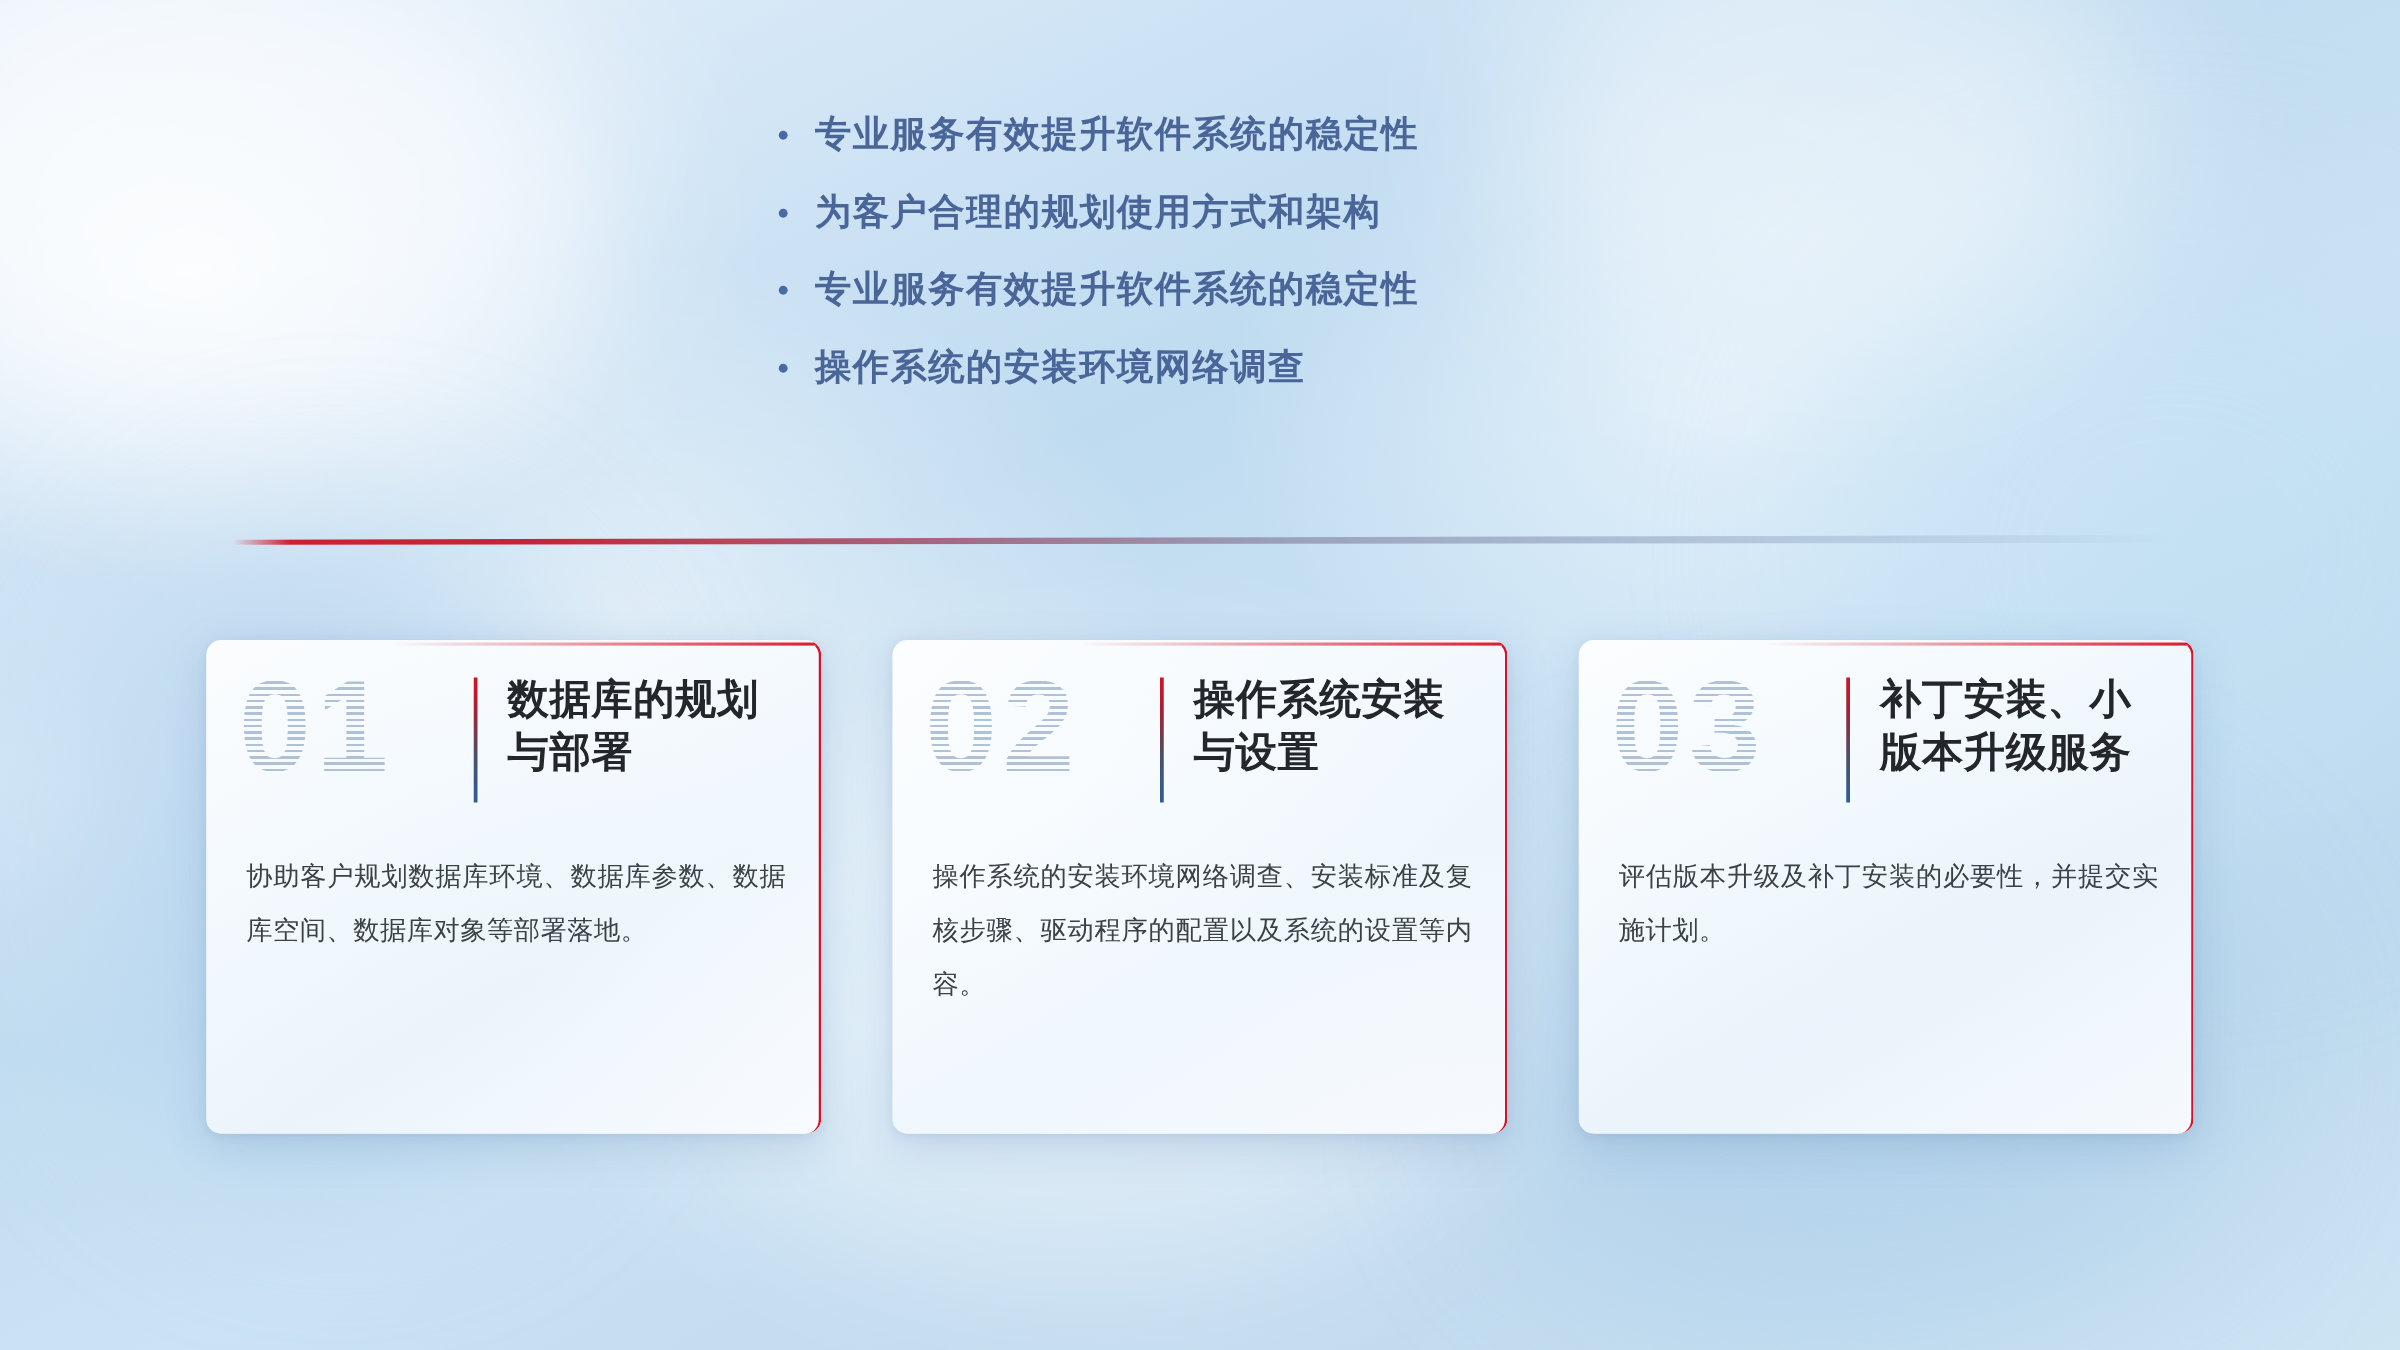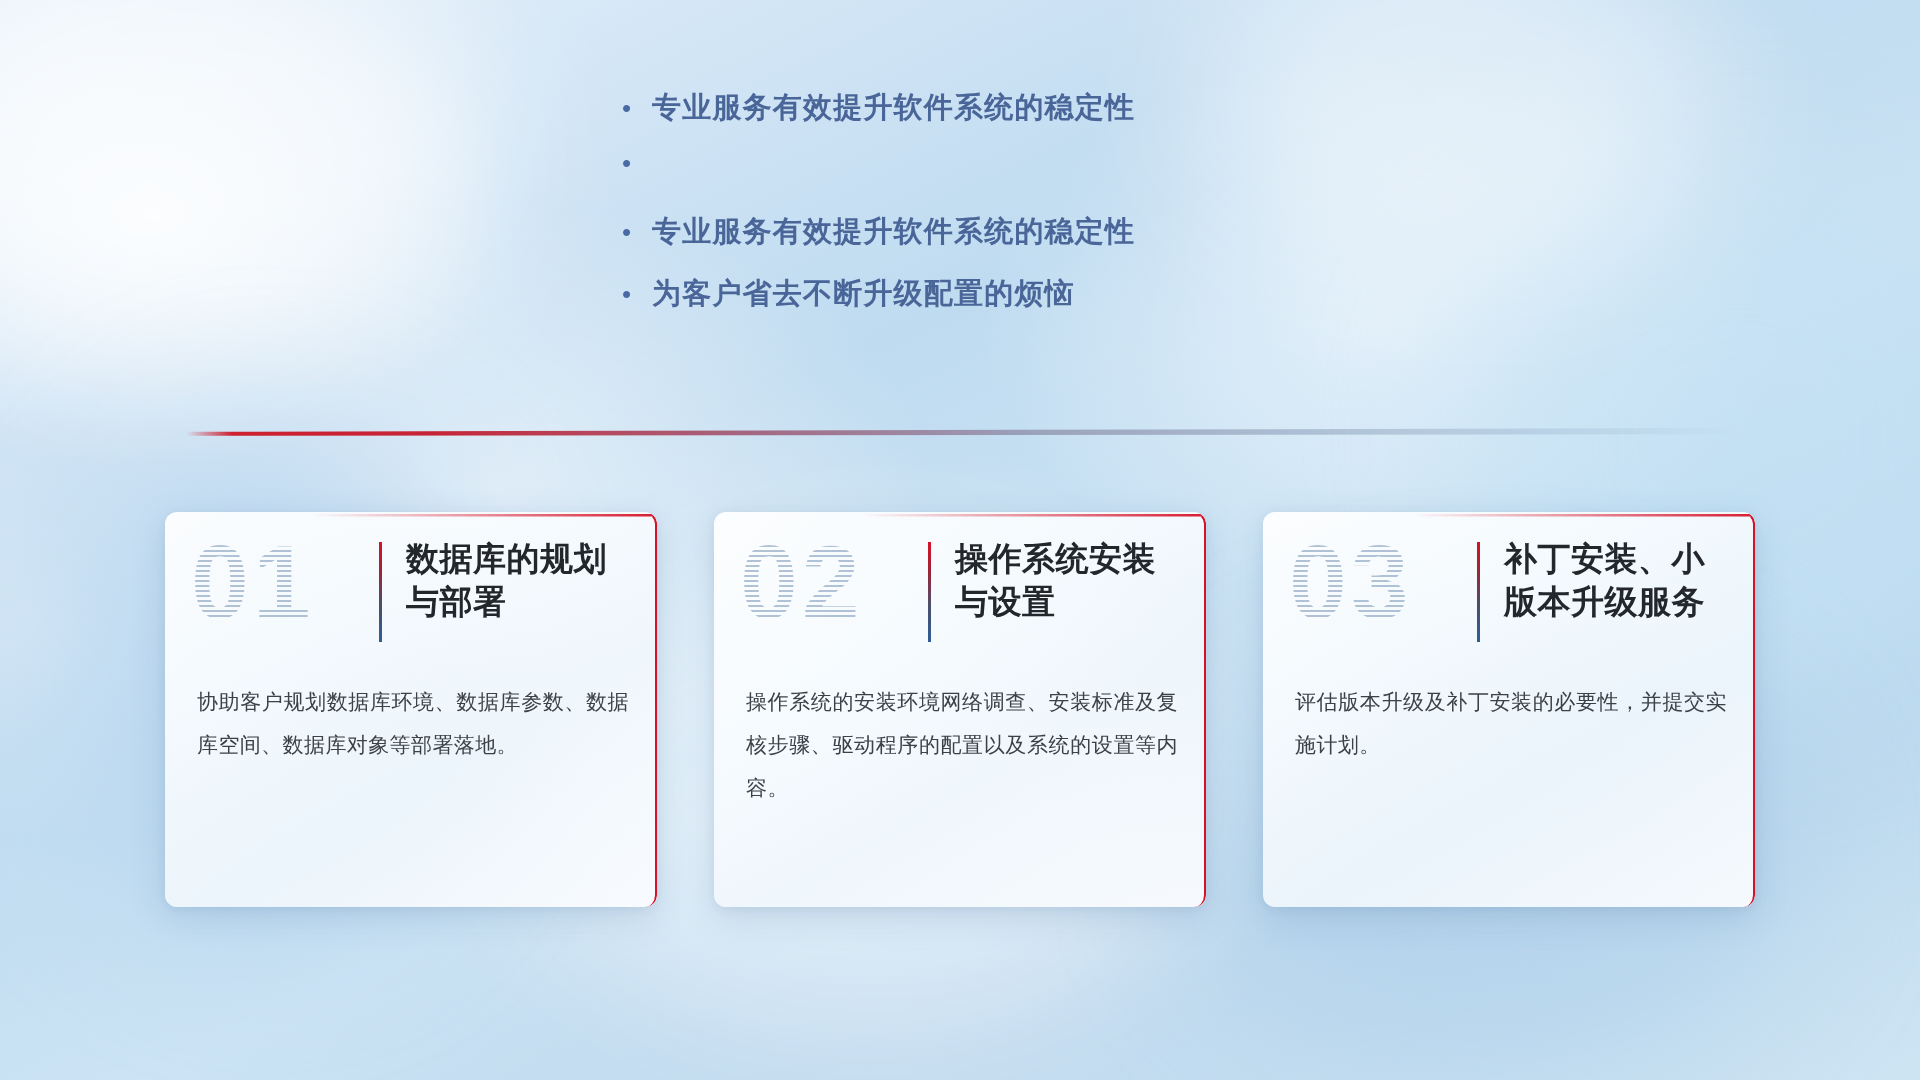--- a/index.html
+++ b/index.html
@@ -150,30 +150,31 @@
 
   <div id="bullets">
 
     <div class="bullet-row">
       <span class="bullet-dot">•</span>
       <span class="bullet-text">专业服务有效提升软件系统的稳定性</span>
     </div>
 
     <div class="bullet-row">
       <span class="bullet-dot">•</span>
+      <span class="bullet-text">为客户合理的规划使用方式和架构</span>
     </div>
 
     <div class="bullet-row">
       <span class="bullet-dot">•</span>
       <span class="bullet-text">专业服务有效提升软件系统的稳定性</span>
     </div>
 
     <div class="bullet-row">
       <span class="bullet-dot">•</span>
-      <span class="bullet-text">为客户省去不断升级配置的烦恼</span>
+      <span class="bullet-text">操作系统的安装环境网络调查</span>
     </div>
 
   </div>
 
   <div id="divider">
     <div class="ln"></div>
   </div>
 
   <div id="cards">
 

